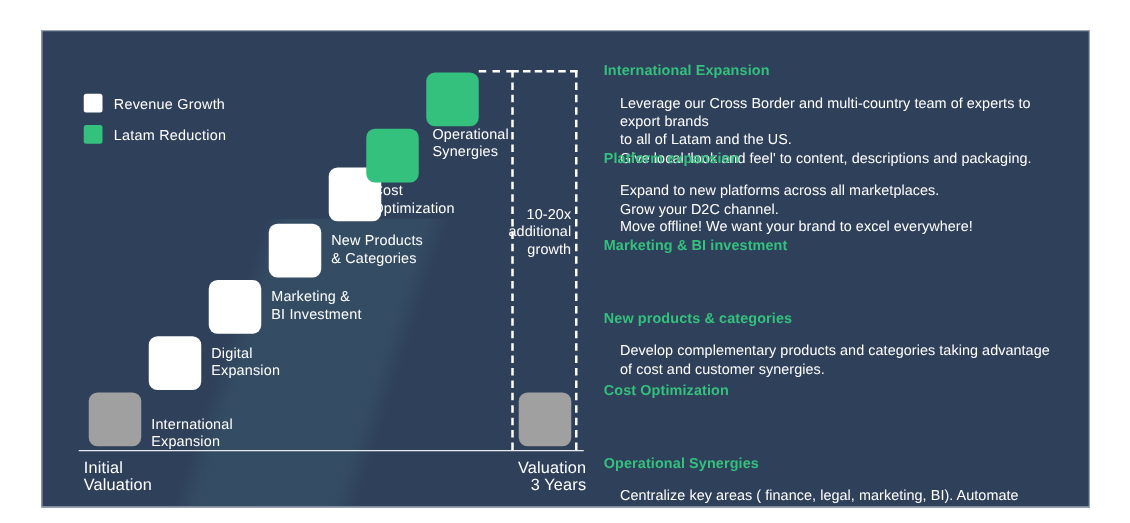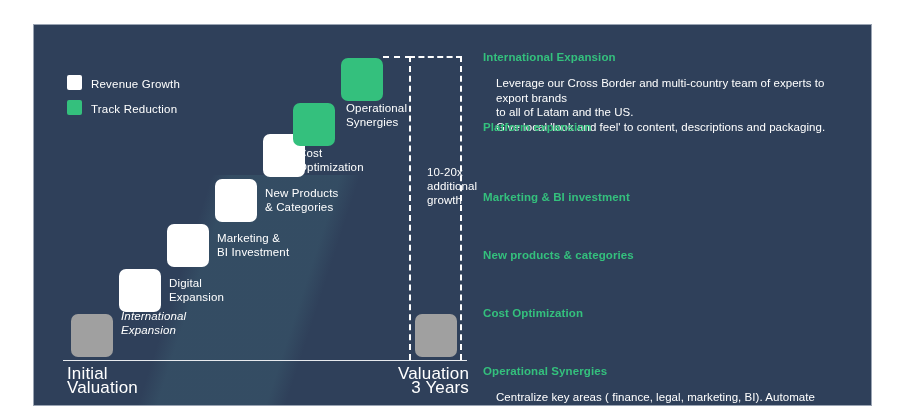--- a/index.html
+++ b/index.html
@@ -28,37 +28,37 @@
 
   .step{position:absolute;width:42px;height:43px;border-radius:7px;}
   .step-label{
     position:absolute;color:#ffffff;font-size:11.5px;line-height:14px;
     white-space:pre-line;letter-spacing:.15px;
   }
 
   #axis{position:absolute;left:29px;top:335px;width:404px;height:1px;background:#e7eaee;}
 
   .axis-cap{
-    position:absolute;color:#ffffff;font-size:17px;line-height:14px;
+    position:absolute;color:#ffffff;font-size:13px;line-height:14px;
     white-space:pre-line;letter-spacing:.15px;
   }
   #cap-left{left:33px;top:342px;text-align:left;}
   #cap-right{right:10px;top:342px;text-align:right;}
 
   #dashbox{
     position:absolute;left:375px;top:31px;width:53px;height:304px;
     border:2px dashed #ffffff;border-bottom:none;box-sizing:border-box;
   }
   #dashbox-lead{
     position:absolute;left:349px;top:31px;width:28px;height:0;
     border-top:2px dashed #ffffff;
   }
   #dash-label{
-    position:absolute;left:393px;top:140px;width:53px;
-    color:#ffffff;font-size:11.5px;line-height:14px;text-align:left;
+    position:absolute;left:370px;top:140px;width:53px;
+    color:#ffffff;font-size:11.5px;line-height:14px;text-align:right;
     white-space:pre-line;letter-spacing:.1px;
   }
 
   
   #details{position:absolute;left:445px;top:0;width:394px;height:382px;padding-right:6px;box-sizing:border-box;}
   .block{position:absolute;left:4px;right:4px;}
   .block h3{
     margin:0 0 4px 0;font-size:11.5px;font-weight:bold;letter-spacing:.1px;
   }
   .block p{
@@ -73,39 +73,39 @@
   <div id="wedge"></div>
 
   <div id="chart">
 
     <div class="legend-row" style="left:33px;top:29px;">
       <span class="legend-swatch" style="background:#ffffff;"></span>
       <span class="legend-label">Revenue Growth</span>
     </div>
     <div class="legend-row" style="left:33px;top:54px;">
       <span class="legend-swatch" style="background:#34c07d;"></span>
-      <span class="legend-label">Track Reduction</span>
+      <span class="legend-label">Latam Reduction</span>
     </div>
 
     <div id="dashbox-lead"></div>
     <div id="dashbox"></div>
     <div id="dash-label">10-20x
 additional
 growth</div>
 
     <div class="step" style="left:37px;top:289px;background:#a0a0a0;"></div>
     <div class="step" style="left:85px;top:244px;background:#ffffff;"></div>
     <div class="step" style="left:133px;top:199px;background:#ffffff;"></div>
     <div class="step" style="left:181px;top:154px;background:#ffffff;"></div>
     <div class="step" style="left:229px;top:109px;background:#ffffff;"></div>
     <div class="step" style="left:259px;top:78px;background:#34c07d;"></div>
     <div class="step" style="left:307px;top:33px;background:#34c07d;"></div>
     <div class="step" style="left:381px;top:289px;background:#a0a0a0;"></div>
 
-    <div class="step-label" style="left:87px;top:284px;font-style:italic;">International
+    <div class="step-label" style="left:87px;top:308px;">International
 Expansion</div>
     <div class="step-label" style="left:135px;top:251px;">Digital
 Expansion</div>
     <div class="step-label" style="left:183px;top:206px;">Marketing &amp;
 BI Investment</div>
     <div class="step-label" style="left:231px;top:161px;">New Products
 &amp; Categories</div>
     <div class="step-label" style="left:312px;top:76px;">Operational
 Synergies</div>
     <div class="step-label" style="left:264px;top:121px;">Cost
@@ -123,28 +123,33 @@
 
     <div class="block" style="top:26px;">
       <h3 style="color:#34c07d;">International Expansion</h3>
       <p>Leverage our Cross Border and multi-country team of experts to export brands
 to all of Latam and the US.
 Give local 'look and feel' to content, descriptions and packaging.</p>
     </div>
 
     <div class="block" style="top:96px;">
       <h3 style="color:#34c07d;">Platform expansion</h3>
+      <p>Expand to new platforms across all marketplaces.
+Grow your D2C channel.
+Move offline! We want your brand to excel everywhere!</p>
     </div>
 
     <div class="block" style="top:166px;">
       <h3 style="color:#34c07d;">Marketing &amp; BI investment</h3>
     </div>
 
     <div class="block" style="top:224px;">
       <h3 style="color:#34c07d;">New products &amp; categories</h3>
+      <p>Develop complementary products and categories taking advantage
+of cost and customer synergies.</p>
     </div>
 
     <div class="block" style="top:282px;">
       <h3 style="color:#34c07d;">Cost Optimization</h3>
     </div>
 
     <div class="block" style="top:340px;">
       <h3 style="color:#34c07d;">Operational Synergies</h3>
       <p>Centralize key areas ( finance, legal, marketing, BI). Automate processes and
 standardize suppliers.</p>

